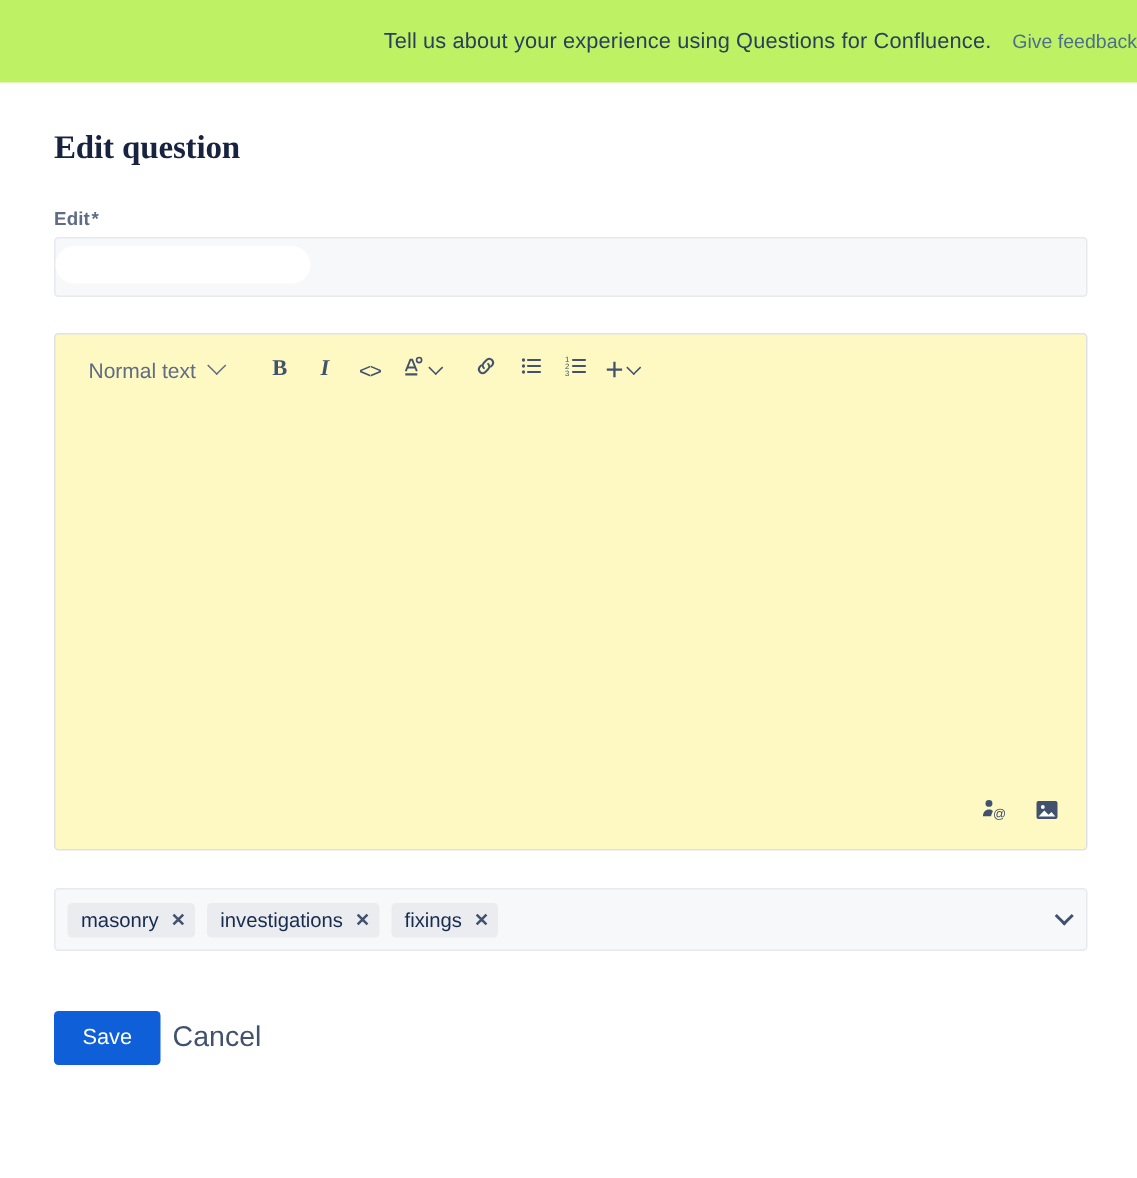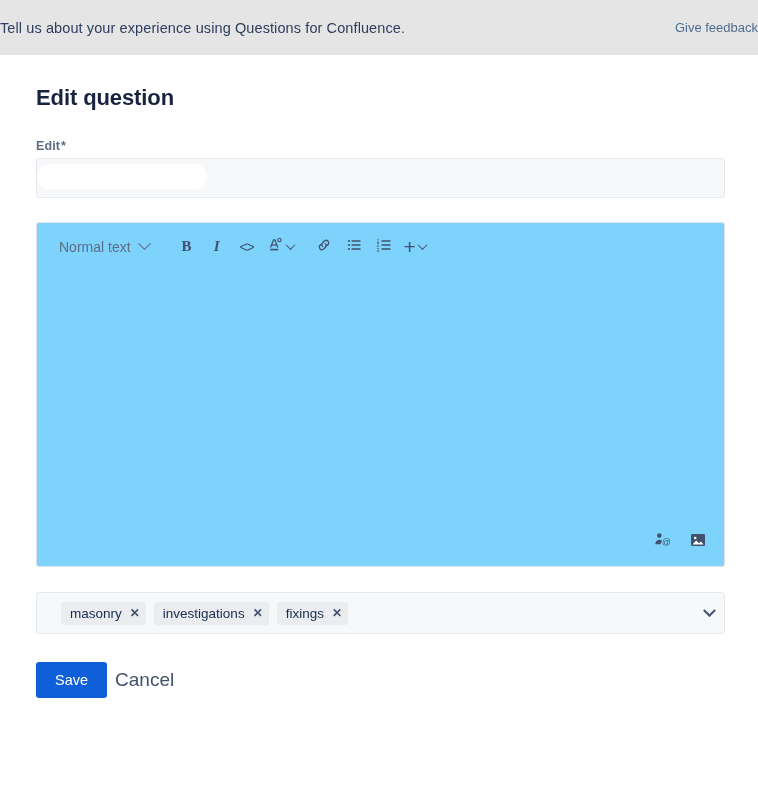--- a/index.html
+++ b/index.html
@@ -12,24 +12,24 @@
     height: 785px;
     background: #ffffff;
     font-family: "Liberation Sans", sans-serif;
     color: #172B4D;
     overflow: hidden;
   }
 
   
   .feedback-banner {
     height: 55px;
-    background: #e5e5e5;
-    display: flex;
-    align-items: center;
-    justify-content: space-between;
+    background: #bef264;
+    display: flex;
+    align-items: center;
+    justify-content: flex-end;
     gap: 14px;
     font-size: 14.5px;
   }
   .feedback-text {
     color: #2C3E5D;
     letter-spacing: 0.1px;
   }
   .feedback-link {
     color: #4E6E8E;
     font-size: 13px;
@@ -40,20 +40,21 @@
   
   .page {
     padding: 30px 36px 0 36px;
   }
   .page-title {
     font-size: 22px;
     font-weight: 600;
     color: #18233F;
     margin: 0 0 28px 0;
     letter-spacing: -0.1px;
+    font-family: Liberation Serif, serif;
   }
 
   .field-label {
     font-size: 12.5px;
     font-weight: 600;
     color: #5E6C84;
     margin-bottom: 5px;
     letter-spacing: 0.1px;
   }
   .req-star {
@@ -89,21 +90,21 @@
     background: #ffffff;
     border-radius: 13px;
     pointer-events: none;
   }
 
   
   .editor {
     width: 689px;
     border: 1px solid #DFE1E6;
     border-radius: 3px;
-    background: #7dd3fc;
+    background: #fef9c3;
     margin-bottom: 25px;
   }
   .editor-toolbar {
     display: flex;
     align-items: center;
     height: 47px;
     padding: 0 12px;
     gap: 2px;
   }
   .tb-btn {
@@ -182,22 +183,22 @@
 
   
   .topics-select {
     width: 689px;
     min-height: 42px;
     background: #F7F8FA;
     border: 1px solid #E6E9EE;
     border-radius: 3px;
     display: flex;
     align-items: center;
-    padding: 0 10px 0 24px;
-    margin-bottom: 28px;
+    padding: 0 10px 0 8px;
+    margin-bottom: 40px;
     cursor: pointer;
     position: relative;
   }
   .tag-list {
     display: flex;
     align-items: center;
     gap: 8px;
     flex: 1;
     flex-wrap: wrap;
   }

